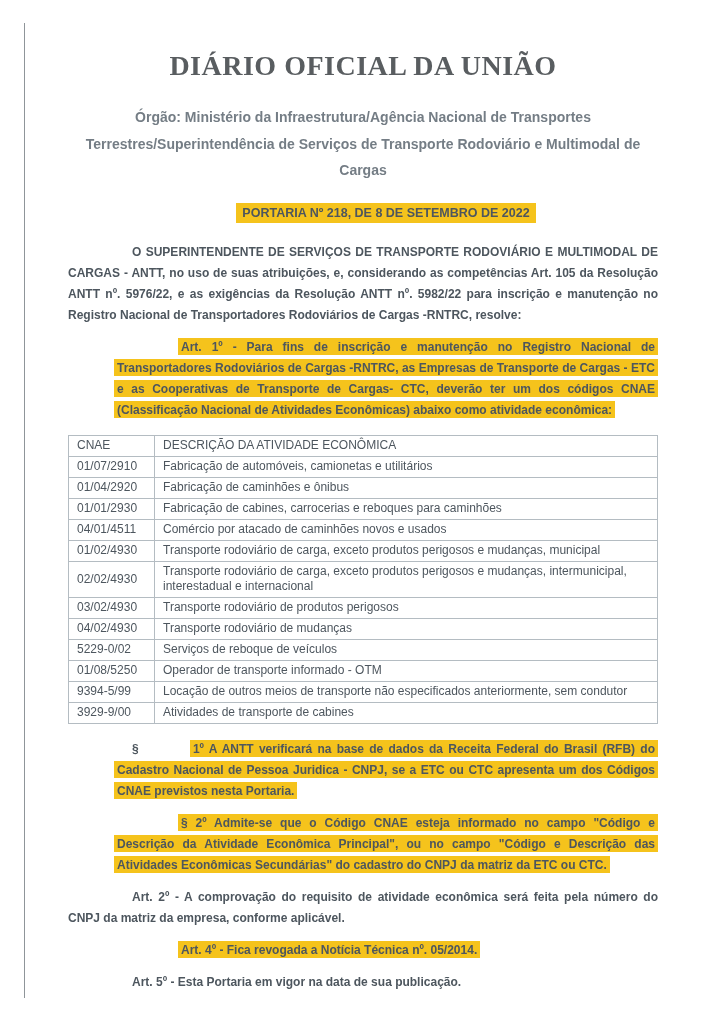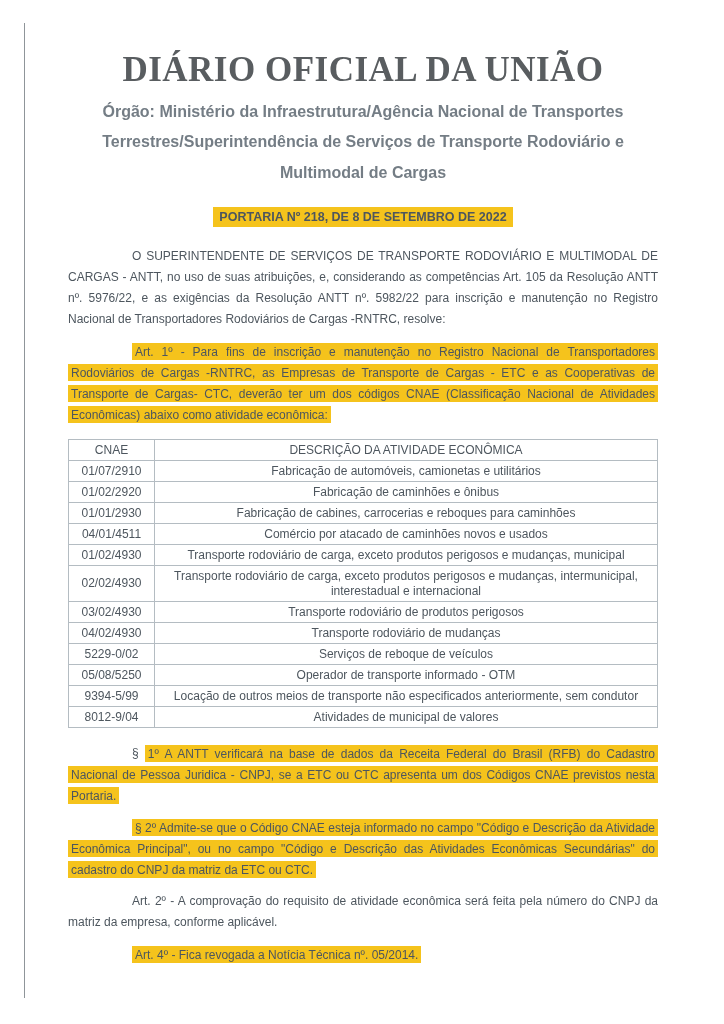--- a/index.html
+++ b/index.html
@@ -23,75 +23,76 @@
   }
   .content{
     position:relative;
     padding:50px 66px 0 68px;
   }
   
   .doc-header{text-align:center;}
   .doc-title{
     font-family:"Liberation Serif", serif;
     font-weight:bold;
-    font-size:35px;
+    font-size:28px;
     letter-spacing:0.5px;
     color:#595d60;
   }
   .doc-meta{
     margin-top:7px;
     font-size:10px;
     color:#8d959c;
   }
   .doc-organ{
-    margin:7px auto 0;
+    margin:22px auto 0;
     max-width:610px;
-    font-size:16px;
+    font-size:14px;
     font-weight:bold;
     line-height:1.9;
     color:#747d85;
   }
   
   .doc-heading{
     margin-top:22px;
     text-align:center;
     font-size:12.5px;
     font-weight:bold;
   }
   
-  .paragraphs{margin-top:22px;}
+  .paragraphs{margin-top:22px;font-weight:bold;}
   .para{
     font-size:12px;
     line-height:21px;
     text-align:justify;
     text-indent:64px;
     margin-bottom:11px;
     color:var(--body-ink);
   }
   mark.hl{
     background:var(--hl);
     color:inherit;
     padding:1.5px 3px;
     -webkit-box-decoration-break:clone;
     box-decoration-break:clone;
+    margin-left:46px;
   }
   .doc-heading mark.hl{padding:3px 6px;}
   
   table.cnae-table{
     width:100%;
     border-collapse:collapse;
     margin:14px 0 15px 0;
     font-size:12px;
     color:var(--body-ink);
   }
   table.cnae-table th,
   table.cnae-table td{
     border:1px solid var(--border-gray);
     padding:2.5px 8px;
-    text-align:center;
+    text-align:left;
     font-weight:normal;
     line-height:15px;
     vertical-align:middle;
   }
   table.cnae-table col.c1{width:86px;}
 </style>
 </head>
 <body>
 
 <div class="page-edge-line"></div>
@@ -120,21 +121,21 @@
         <th>CNAE</th>
         <th>DESCRIÇÃO DA ATIVIDADE ECONÔMICA</th>
       </tr>
     </thead>
     <tbody id="cnae-tbody">
         <tr>
           <td>01/07/2910</td>
           <td>Fabricação de automóveis, camionetas e utilitários</td>
         </tr>
         <tr>
-          <td>01/02/2920</td>
+          <td>01/04/2920</td>
           <td>Fabricação de caminhões e ônibus</td>
         </tr>
         <tr>
           <td>01/01/2930</td>
           <td>Fabricação de cabines, carrocerias e reboques para caminhões</td>
         </tr>
         <tr>
           <td>04/01/4511</td>
           <td>Comércio por atacado de caminhões novos e usados</td>
         </tr>
@@ -152,34 +153,35 @@
         </tr>
         <tr>
           <td>04/02/4930</td>
           <td>Transporte rodoviário de mudanças</td>
         </tr>
         <tr>
           <td>5229-0/02</td>
           <td>Serviços de reboque de veículos</td>
         </tr>
         <tr>
-          <td>05/08/5250</td>
+          <td>01/08/5250</td>
           <td>Operador de transporte informado - OTM</td>
         </tr>
         <tr>
           <td>9394-5/99</td>
           <td>Locação de outros meios de transporte não especificados anteriormente, sem condutor</td>
         </tr>
         <tr>
-          <td>8012-9/04</td>
-          <td>Atividades de municipal de valores</td>
+          <td>3929-9/00</td>
+          <td>Atividades de transporte de cabines</td>
         </tr>
       </tbody>
   </table>
 
   <section id="paras-after" class="paragraphs" style="margin-top:0;">
       <p class="para">§ <mark class="hl">1º A ANTT verificará na base de dados da Receita Federal do Brasil (RFB) do Cadastro Nacional de Pessoa Juridica - CNPJ, se a ETC ou CTC apresenta um dos Códigos CNAE previstos nesta Portaria.</mark></p>
       <p class="para"><mark class="hl">§ 2º Admite-se que o Código CNAE esteja informado no campo "Código e Descrição da Atividade Econômica Principal", ou no campo "Código e Descrição das Atividades Econômicas Secundárias" do cadastro do CNPJ da matriz da ETC ou CTC.</mark></p>
       <p class="para">Art. 2º - A comprovação do requisito de atividade econômica será feita pela número do CNPJ da matriz da empresa, conforme aplicável.</p>
       <p class="para"><mark class="hl">Art. 4º - Fica revogada a Notícia Técnica nº. 05/2014.</mark></p>
+      <p class="para">Art. 5º - Esta Portaria em vigor na data de sua publicação.</p>
     </section>
 
 </div>
 
 </body></html>

